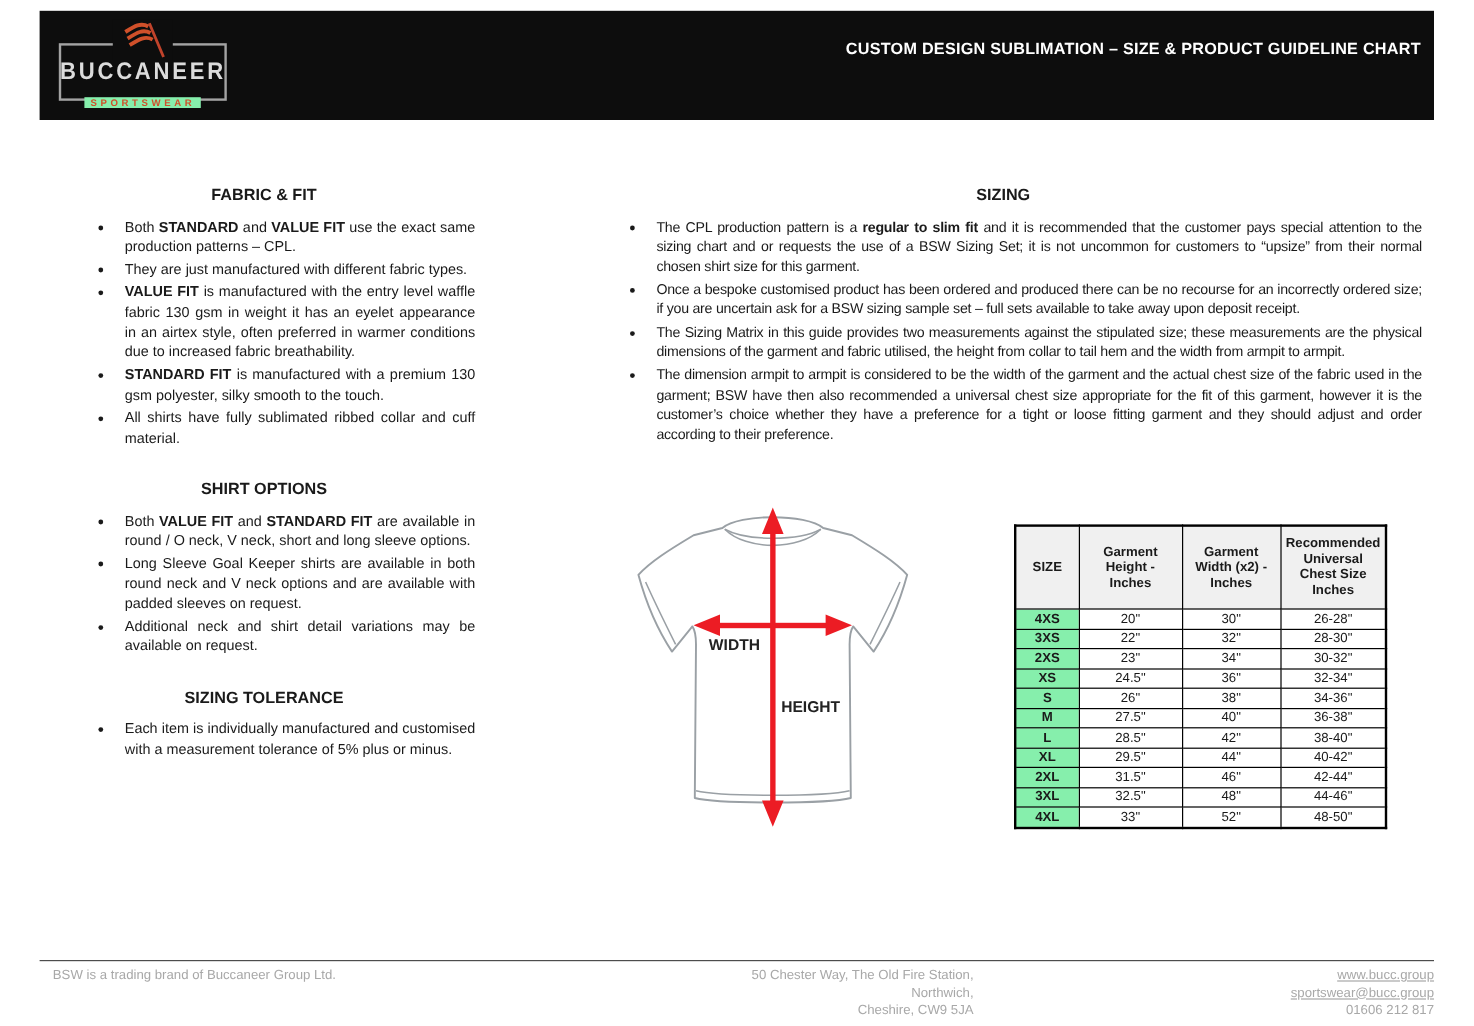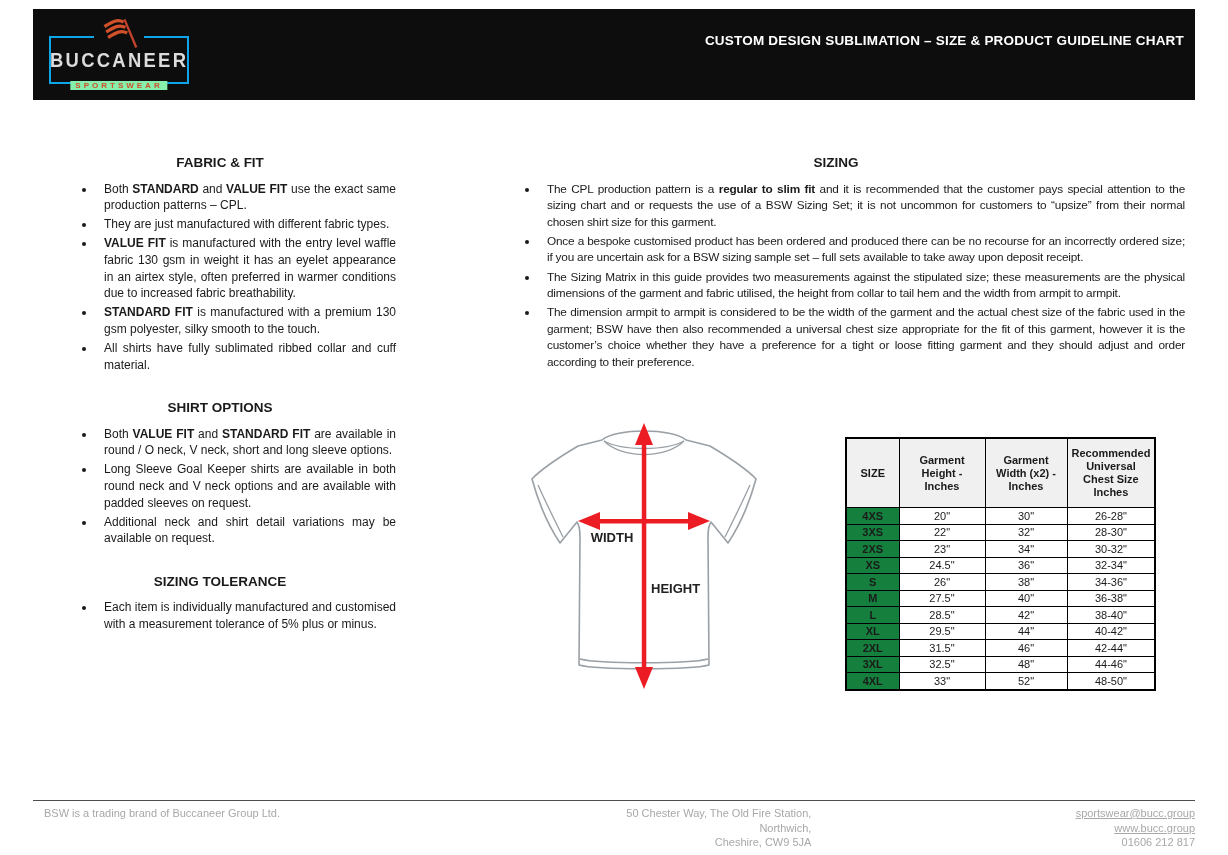--- a/index.html
+++ b/index.html
@@ -3,21 +3,21 @@
 <meta charset="utf-8">
 <style>
   html,body{margin:0;padding:0;}
   body{
     width:1228px;height:855px;position:relative;background:#ffffff;
     font-family:"Liberation Sans",sans-serif;color:#1a1a1a;overflow:hidden;
   }
 
   
   .header{position:absolute;left:33px;top:9px;width:1162px;height:91px;background:#0d0d0d;display:flex;}
-  .logo{position:relative;margin:27px 0 0 16px;width:136px;height:44px;border:2px solid #0ea5e9;
+  .logo{position:relative;margin:27px 0 0 16px;width:136px;height:44px;border:2px solid #a3a3a3;
         display:flex;align-items:center;justify-content:center;flex:0 0 auto;}
   .logo-brand{color:#dcdcdc;font-weight:bold;font-size:20px;letter-spacing:2.5px;transform:scaleX(.92);white-space:nowrap;}
   .logo-flag{position:absolute;top:-22px;left:50%;transform:translateX(-50%);background:#0d0d0d;padding:0 5px;line-height:0;}
   .logo-sub{position:absolute;bottom:-8px;left:50%;transform:translateX(-50%);background:#86efac;padding:0 5px;
             color:#d0502a;font-size:8px;font-weight:bold;letter-spacing:3px;white-space:nowrap;}
   .titles{flex:1;text-align:right;padding:24px 11px 0 0;color:#ffffff;}
   .title1{font-size:13.5px;font-weight:bold;letter-spacing:.2px;padding-left:28px;}
   .title2{font-size:18px;font-weight:bold;margin-top:15px;letter-spacing:.1px;}
 
   
@@ -32,21 +32,21 @@
 
   
   .shirt-wrap{position:absolute;left:500px;top:413px;width:288px;height:292px;}
 
   
   .size-table{position:absolute;left:845px;top:437px;border-collapse:collapse;font-size:11px;text-align:center;
               border:2px solid #000;table-layout:fixed;}
   .size-table th,.size-table td{border:1px solid #000;vertical-align:middle;}
   .size-table th{background:#f0f0f0;font-weight:bold;height:64px;padding:2px 4px;line-height:13px;}
   .size-table td{height:15.5px;padding:0 3px;background:#ffffff;}
-  .size-table td.size-col{background:#15803d;font-weight:bold;}
+  .size-table td.size-col{background:#86efac;font-weight:bold;}
   .c0{width:53px}.c1{width:86px}.c2{width:82px}.c3{width:86px}
 
   
   .footer{position:absolute;left:33px;top:800px;width:1162px;border-top:1.5px solid #4d4d4d;
           display:flex;padding-top:5px;color:#a8a8a8;font-size:11px;line-height:14.6px;}
   .footer>div{flex:1;}
   .footer-left{text-align:left;padding-left:11px;}
   .footer-center{text-align:right;}
   .footer-right{text-align:right;}
   .footer a{color:#a8a8a8;text-decoration:underline;cursor:pointer;}
@@ -230,17 +230,17 @@
 </table>
 
 <div class="footer">
   <div class="footer-left">BSW is a trading brand of Buccaneer Group Ltd.</div>
   <div class="footer-center" id="footer-address">
       <div>50 Chester Way, The Old Fire Station,</div>
       <div>Northwich,</div>
       <div>Cheshire, CW9 5JA</div>
     </div>
   <div class="footer-right">
+    <div><a>www.bucc.group</a></div>
     <div><a>sportswear@bucc.group</a></div>
-    <div><a>www.bucc.group</a></div>
     <div>01606 212 817</div>
   </div>
 </div>
 
 </body></html>

